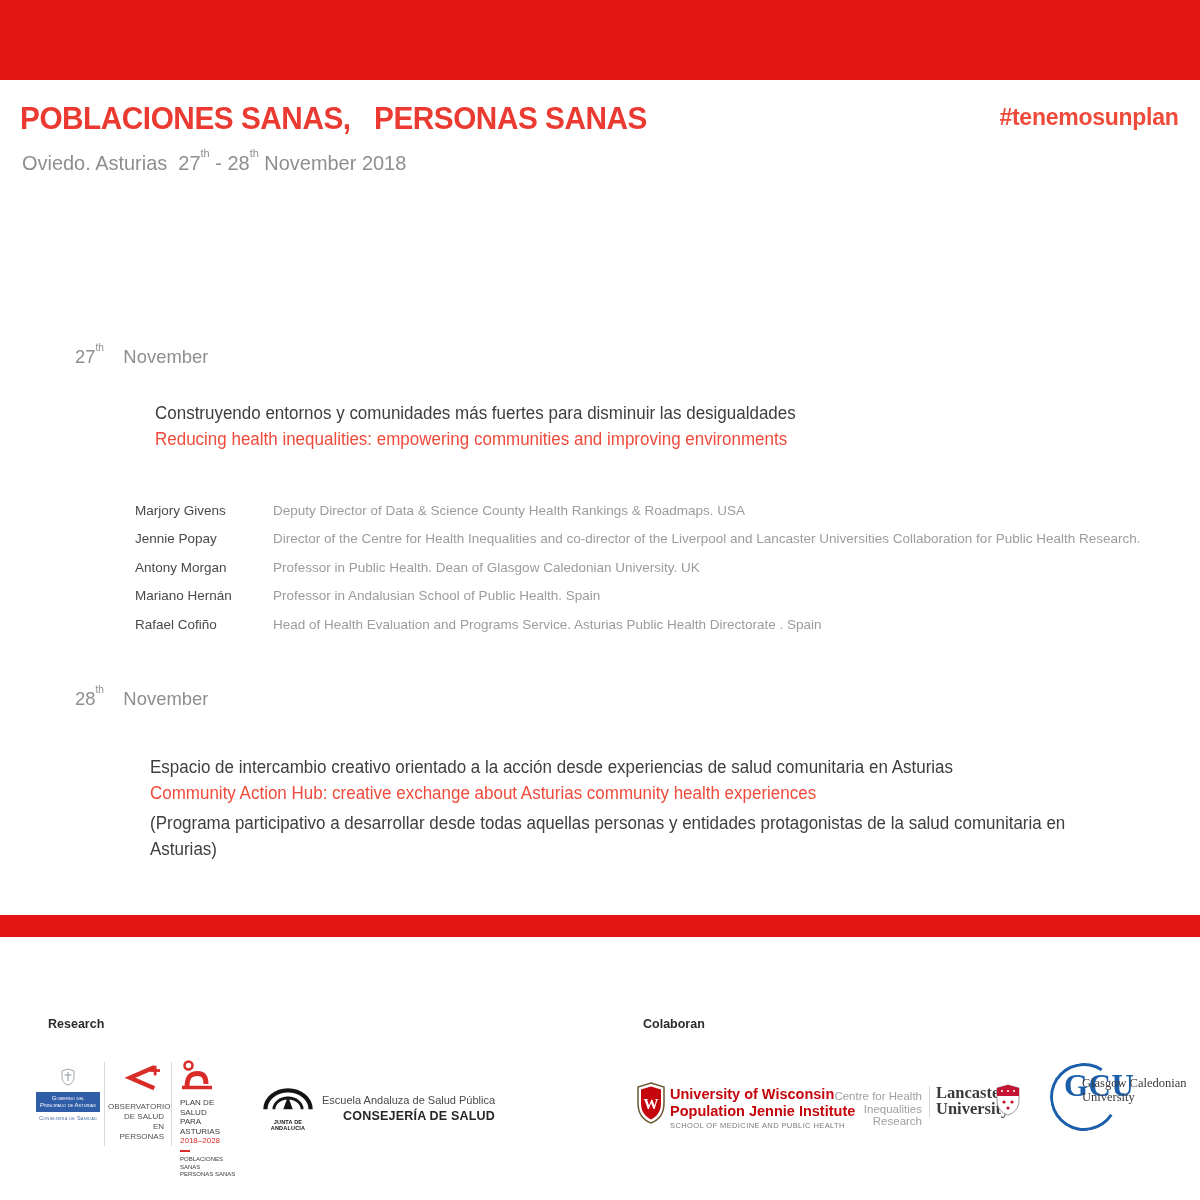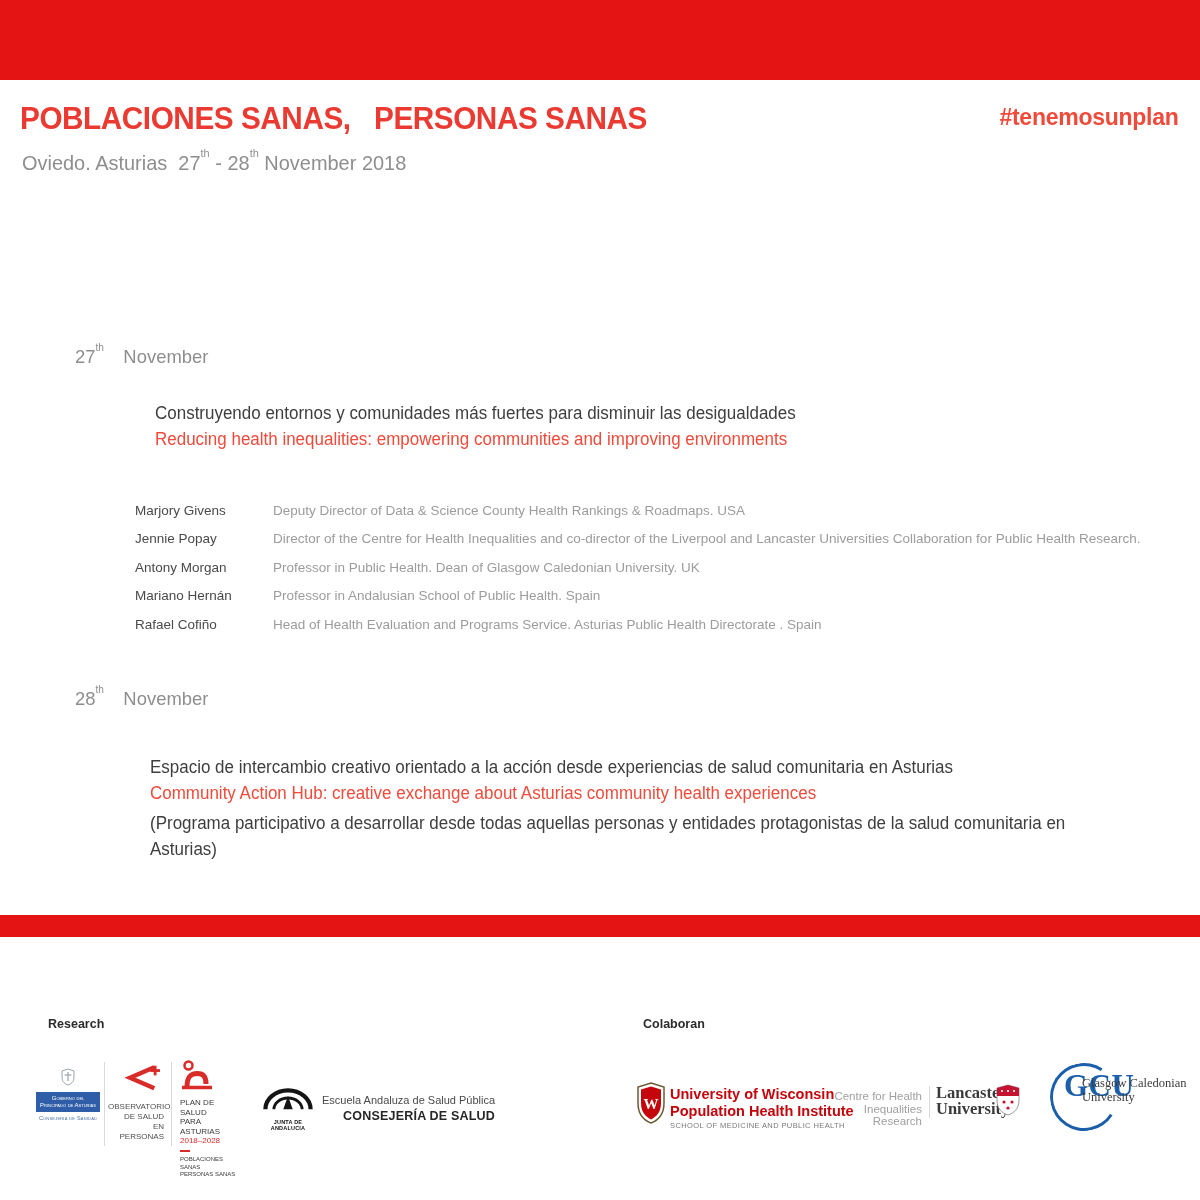--- a/index.html
+++ b/index.html
@@ -213,21 +213,21 @@
 
   <div class="abs uw-crest">
     <svg width="30" height="42" viewBox="0 0 30 42">
         <path d="M15,1 L28,5 V21 C28,32 23,38 15,41 C7,38 2,32 2,21 V5 Z" fill="#fff" stroke="#6b5a33" stroke-width="1.5"></path>
         <path d="M15,4.5 L25,7.5 V21 C25,29.5 21,34.5 15,37.5 C9,34.5 5,29.5 5,21 V7.5 Z" fill="#c5050c"></path>
         <text x="15" y="27" text-anchor="middle" font-family="Liberation Serif,serif" font-weight="bold" font-size="15" fill="#ffffff">W</text>
       </svg>
   </div>
   <div class="abs uw-text">
     <div class="uw-l1">University of Wisconsin</div>
-    <div class="uw-l1">Population Health Institute</div>
+    <div class="uw-l1">Population Jennie Institute</div>
     <div class="uw-l3">SCHOOL OF MEDICINE AND PUBLIC HEALTH</div>
   </div>
 
   <div class="abs lanc-left">
     <div>Centre for Health</div>
     <div>Inequalities Research</div>
   </div>
   <div class="abs vdiv lanc-div"></div>
   <div class="abs lanc-name">
     <div>Lancaster</div>

